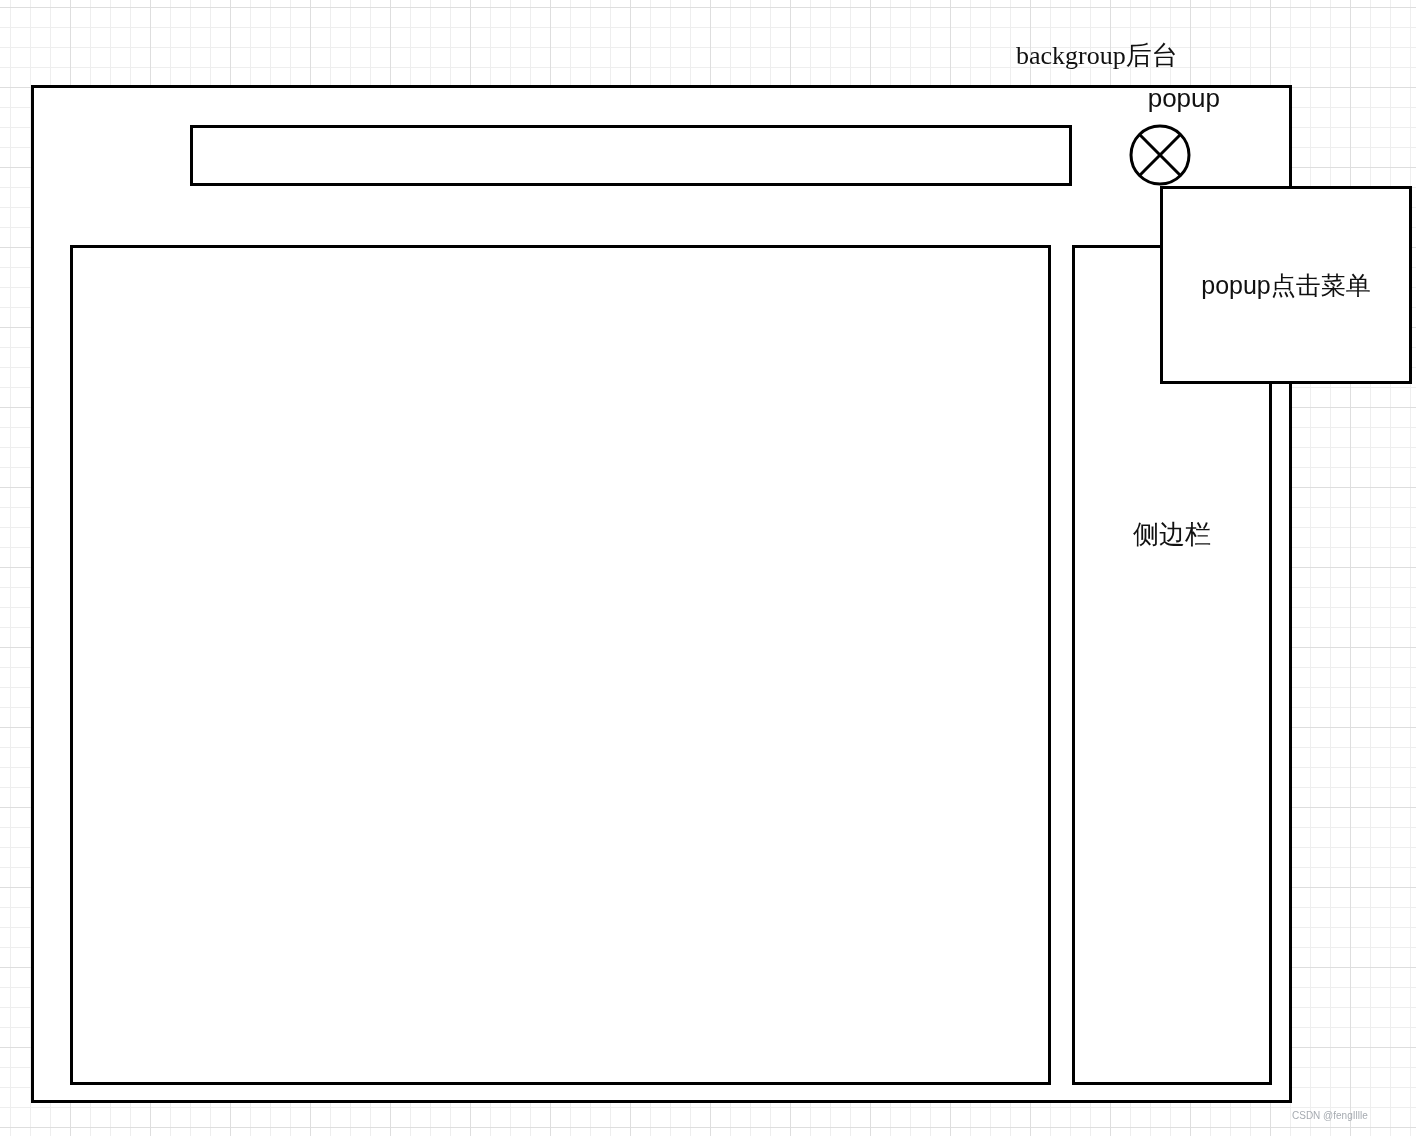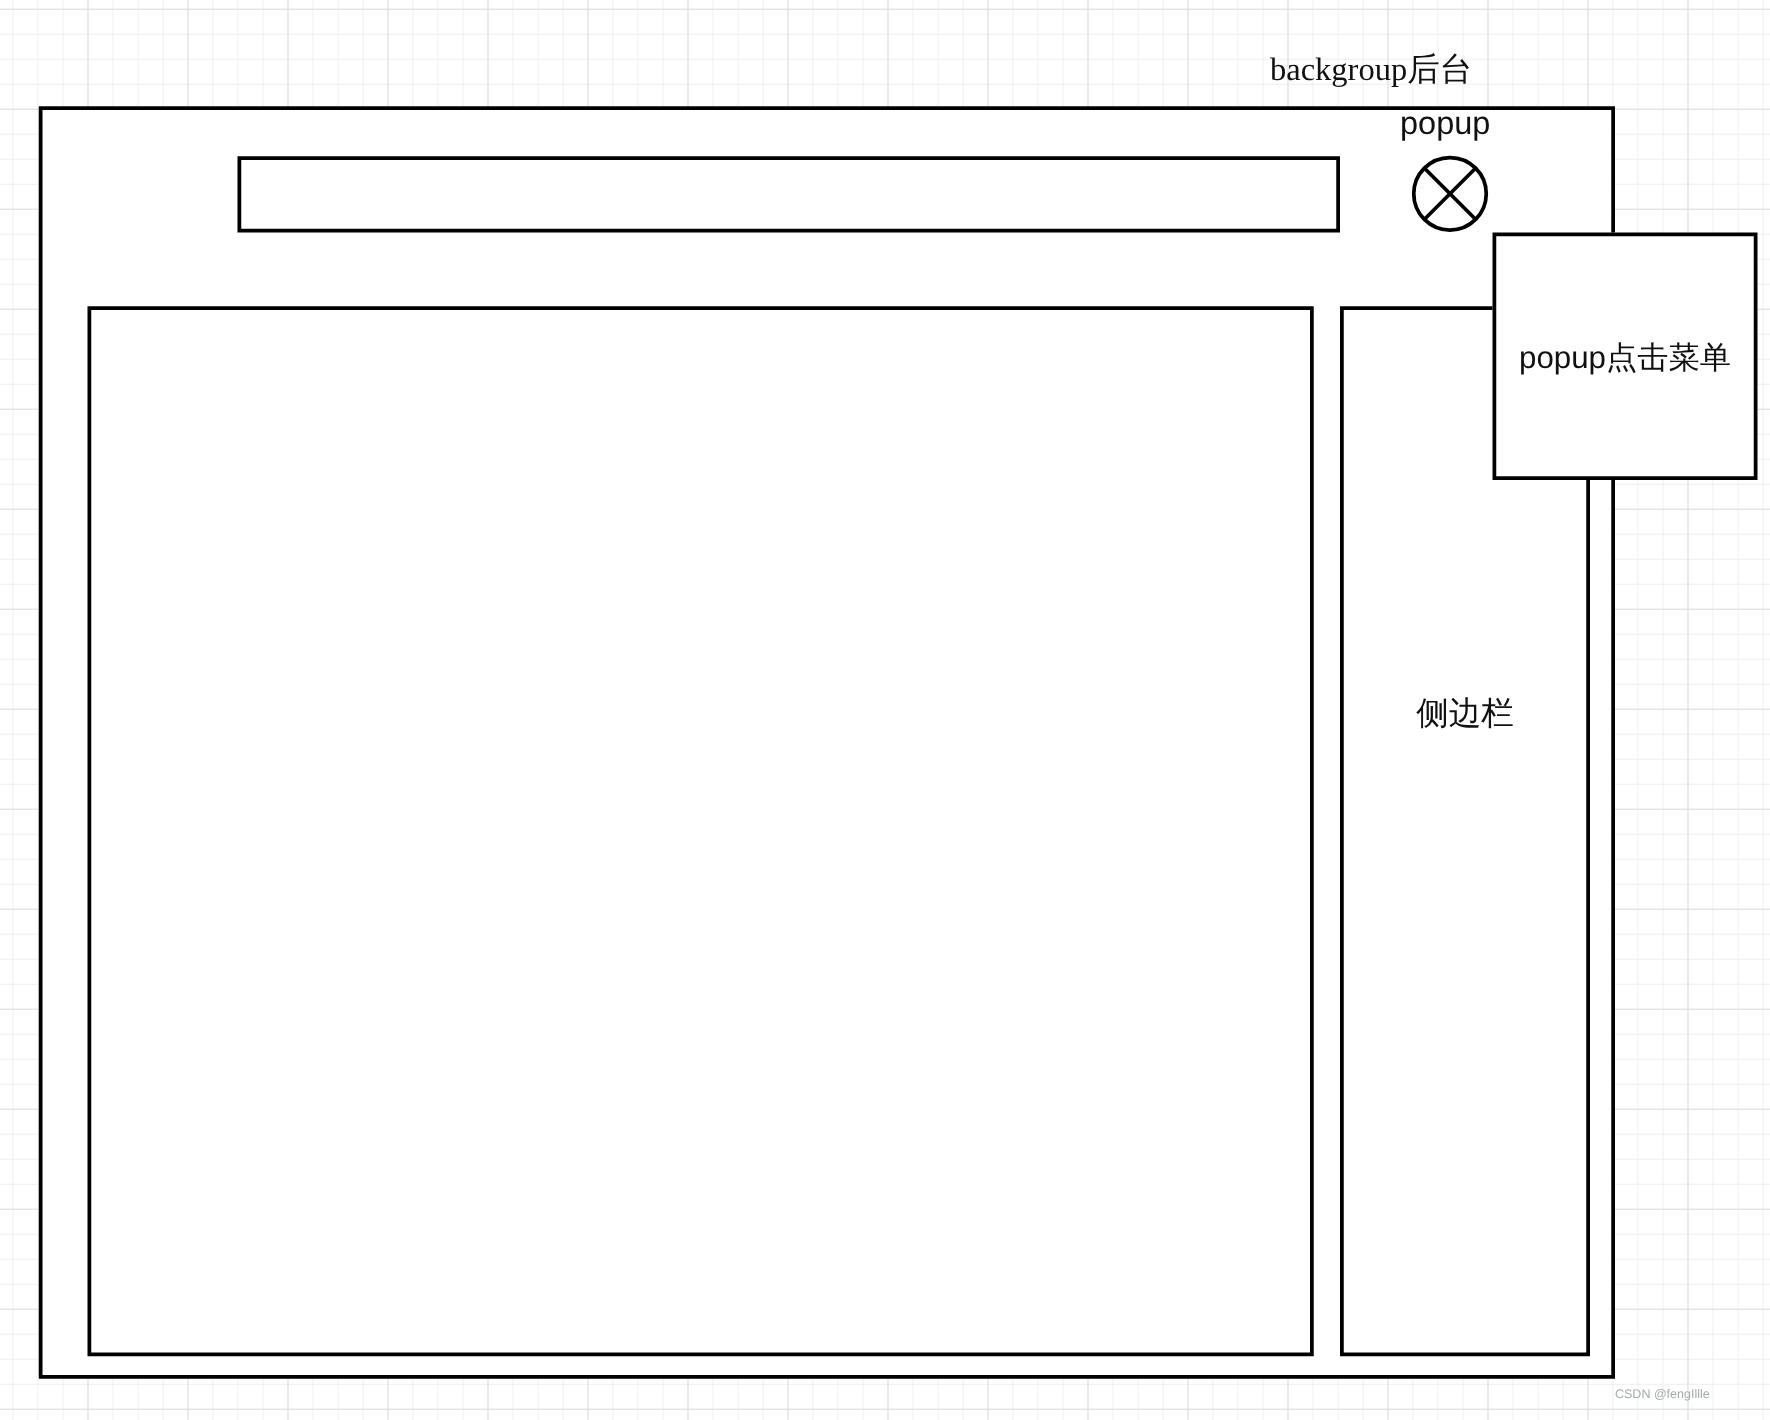--- a/index.html
+++ b/index.html
@@ -31,28 +31,28 @@
   }
   .label {
     position: absolute;
     white-space: nowrap;
     line-height: 1.15;
   }
   .outer-box      { left: 31px;  top: 85px;  width: 1261px; height: 1018px; z-index: 1; }
   .topbar-box     { left: 190px; top: 125px; width: 882px;  height: 61px;   z-index: 2; }
   .content-box    { left: 70px;  top: 245px; width: 981px;  height: 840px;  z-index: 2; }
   .sidebar-box    { left: 1072px;top: 245px; width: 200px;  height: 840px;  z-index: 2; }
-  .popup-menu-box { left: 1194px;top: 186px; width: 212px;  height: 198px;  z-index: 4;
+  .popup-menu-box { left: 1160px;top: 186px; width: 252px;  height: 198px;  z-index: 4;
                     display: flex; align-items: center; justify-content: center;
                     font-size: 25px; }
   .backgroup-label { left: 1016px; top: 41px;  font-size: 26px; z-index: 2; font-family: Liberation Serif, serif; }
-  .popup-label     { left: 1120px; top: 84px;  width: 100px; text-align: left;
+  .popup-label     { left: 1120px; top: 84px;  width: 100px; text-align: right;
                      font-size: 26px; z-index: 3; }
   .content-label   { left: 219px;  top: 321px; font-size: 24px; z-index: 3; }
-  .sidebar-label   { left: 1072px; top: 556px; width: 200px; text-align: center;
+  .sidebar-label   { left: 1072px; top: 520px; width: 200px; text-align: center;
                      font-size: 26px; z-index: 3; }
   .circle-x {
     position: absolute;
     left: 1129px; top: 124px;
     width: 62px; height: 62px;
     z-index: 5;
   }
   .watermark {
     position: absolute;
     left: 1292px; top: 1110px;

